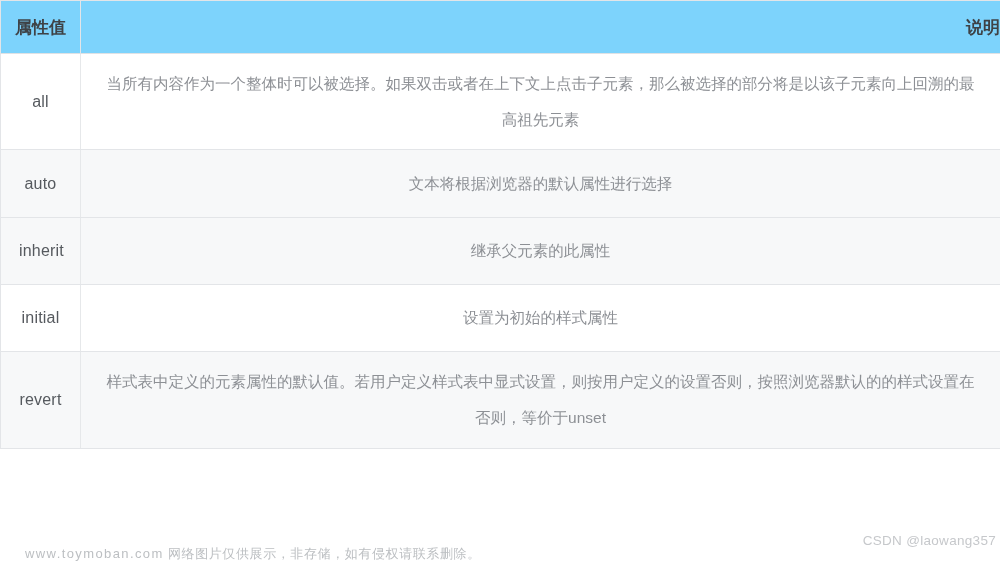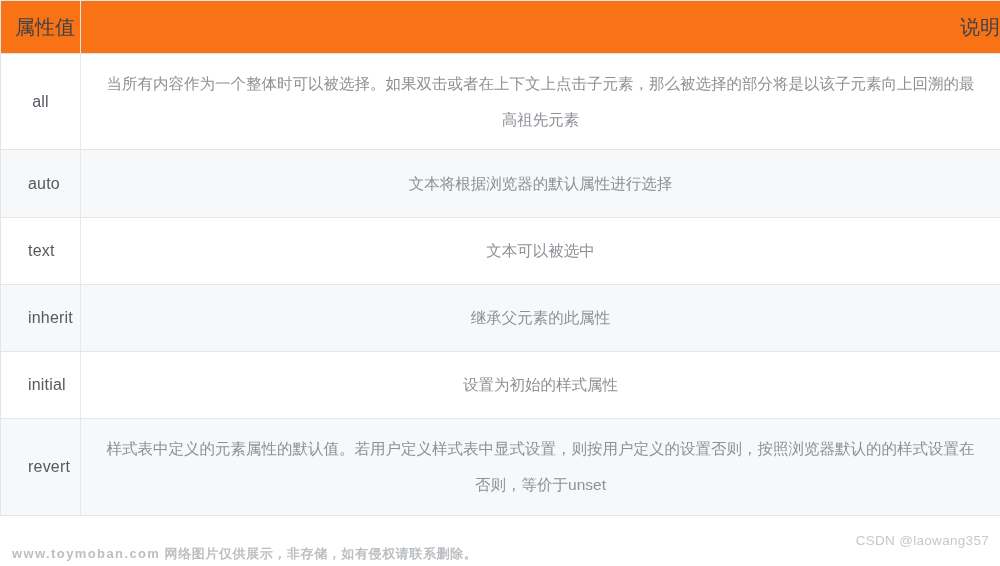--- a/index.html
+++ b/index.html
@@ -28,41 +28,41 @@
     border-collapse: collapse;
     table-layout: fixed;
     border-top: 1px solid #e3e5e8;
     border-left: 1px solid #e3e5e8;
   }
 
   table.attr-table col.c-value { width: 80px; }
   table.attr-table col.c-desc  { width: 920px; }
 
   thead th {
-    background: #f97316;
+    background: #7dd3fc;
     height: 52px;
     padding: 0;
     border-right: 1px solid #e3e5e8;
     border-bottom: 1px solid #dfe2e5;
     color: #3e4246;
-    font-size: 20px;
-    font-weight: normal;
+    font-size: 17px;
+    font-weight: bold;
     vertical-align: middle;
   }
   thead th.h-value {
     text-align: left;
     padding-left: 14px;
   }
   thead th.h-desc {
     text-align: right;
     margin-top: 16px;
   }
 
   tbody td {
-    padding: 0 27px;
+    padding: 0 18px;
     border-right: 1px solid #e6e8ea;
     border-bottom: 1px solid #e3e5e8;
     vertical-align: middle;
     background: transparent;
   }
 
   tbody tr.row-odd  > td { background: #ffffff; }
   tbody tr.row-even > td { background: #f7f8f9; margin-left: 8px; }
 
   td.cell-value {
@@ -85,39 +85,38 @@
   tr.r-auto    td { height: 51px; }
   tr.r-contain td { height: 50px; }
   tr.r-none    td { height: 51px; }
   tr.r-text    td { height: 50px; }
   tr.r-inherit td { height: 50px; }
   tr.r-initial td { height: 50px; }
   tr.r-revert  td { height: 80px; }
 
   .watermark-csdn {
     position: absolute;
-    right: 11px;
+    right: 4px;
     bottom: 18px;
     font-size: 13.5px;
     color: #c6c8cb;
     letter-spacing: 0.3px;
     white-space: nowrap;
     pointer-events: none;
   }
 
   .footer-note {
     position: absolute;
-    left: 12px;
+    left: 25px;
     bottom: 3px;
     font-size: 13px;
     color: #bcbfc2;
     letter-spacing: 0.6px;
     white-space: nowrap;
     pointer-events: none;
-    font-weight: bold;
   }
   .footer-note .site {
     letter-spacing: 1.4px;
   }
 </style>
 </head>
 <body>
 
 <div class="page">
 
@@ -134,24 +133,20 @@
     </thead>
     <tbody>
       <tr class="row-odd r-all">
         <td class="cell-value">all</td>
         <td class="cell-desc">当所有内容作为一个整体时可以被选择。如果双击或者在上下文上点击子元素，那么被选择的部分将是以该子元素向上回溯的最高祖先元素</td>
       </tr>
       <tr class="row-even r-auto">
         <td class="cell-value">auto</td>
         <td class="cell-desc">文本将根据浏览器的默认属性进行选择</td>
       </tr>
-      <tr class="row-odd r-text">
-        <td class="cell-value">text</td>
-        <td class="cell-desc">文本可以被选中</td>
-      </tr>
       <tr class="row-even r-inherit">
         <td class="cell-value">inherit</td>
         <td class="cell-desc">继承父元素的此属性</td>
       </tr>
       <tr class="row-odd r-initial">
         <td class="cell-value">initial</td>
         <td class="cell-desc">设置为初始的样式属性</td>
       </tr>
       <tr class="row-even r-revert">
         <td class="cell-value">revert</td>

